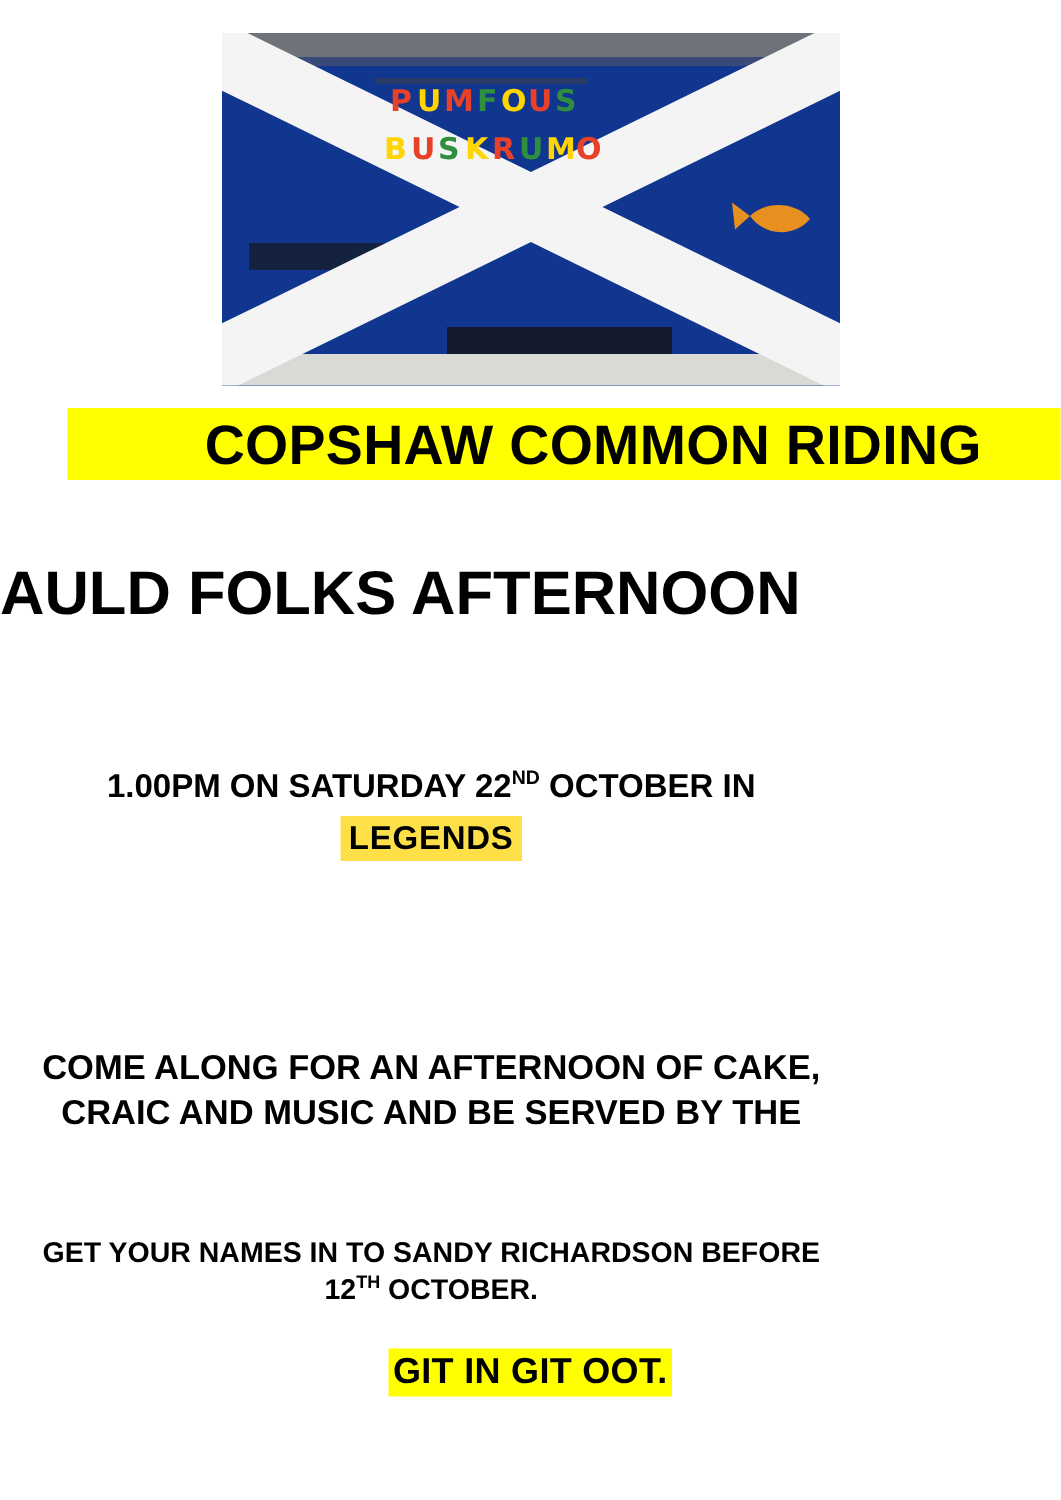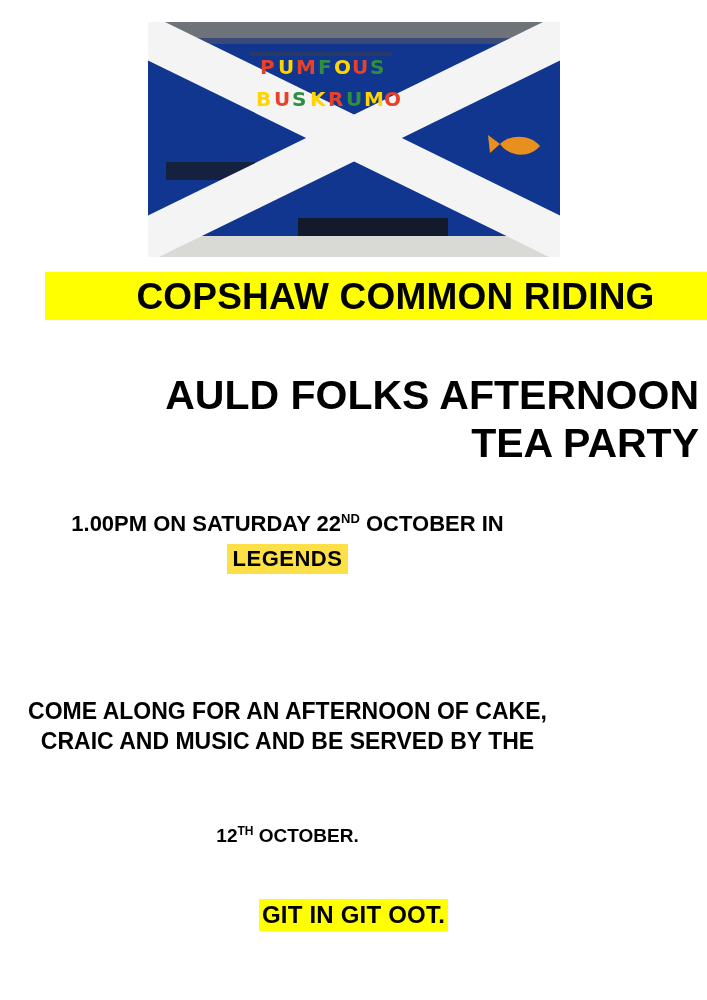--- a/index.html
+++ b/index.html
@@ -56,21 +56,21 @@
     line-height: 1;
     white-space: nowrap;
   }
 
   
   .headline {
     position: absolute;
     left: 0;
     top: 372px;
     width: 699px;
-    text-align: right;
+    text-align: left;
     font-size: 41px;
     font-weight: bold;
     line-height: 1.17;
   }
 
   
   .block {
     position: absolute;
     width: 575px;
     text-align: center;
@@ -180,39 +180,39 @@
       </g>
     </svg>
   </div>
 
   <div class="title-banner">
     <span class="txt">COPSHAW COMMON RIDING</span>
   </div>
 
   <div class="headline">
     <div>AULD FOLKS AFTERNOON</div>
-    <div>TEA PARTY</div>
   </div>
 
   <div class="block line-when">
     <div>
       <span>1.00PM ON SATURDAY 22</span><sup>ND</sup><span> OCTOBER IN</span>
     </div>
     <div>
       <span class="venue-hl">LEGENDS</span>
     </div>
   </div>
 
 
   <div class="block line-come">
     <div>COME ALONG FOR AN AFTERNOON OF CAKE,</div>
     <div>CRAIC AND MUSIC AND BE SERVED BY THE</div>
   </div>
 
   <div class="block line-names">
+    <div>GET YOUR NAMES IN TO SANDY RICHARDSON BEFORE</div>
     <div>
       <span>12</span><sup>TH</sup><span> OCTOBER.</span>
     </div>
   </div>
 
   <div class="closing-wrap">
     <span class="closing-hl">GIT IN GIT OOT.</span>
   </div>
 
 </div>

